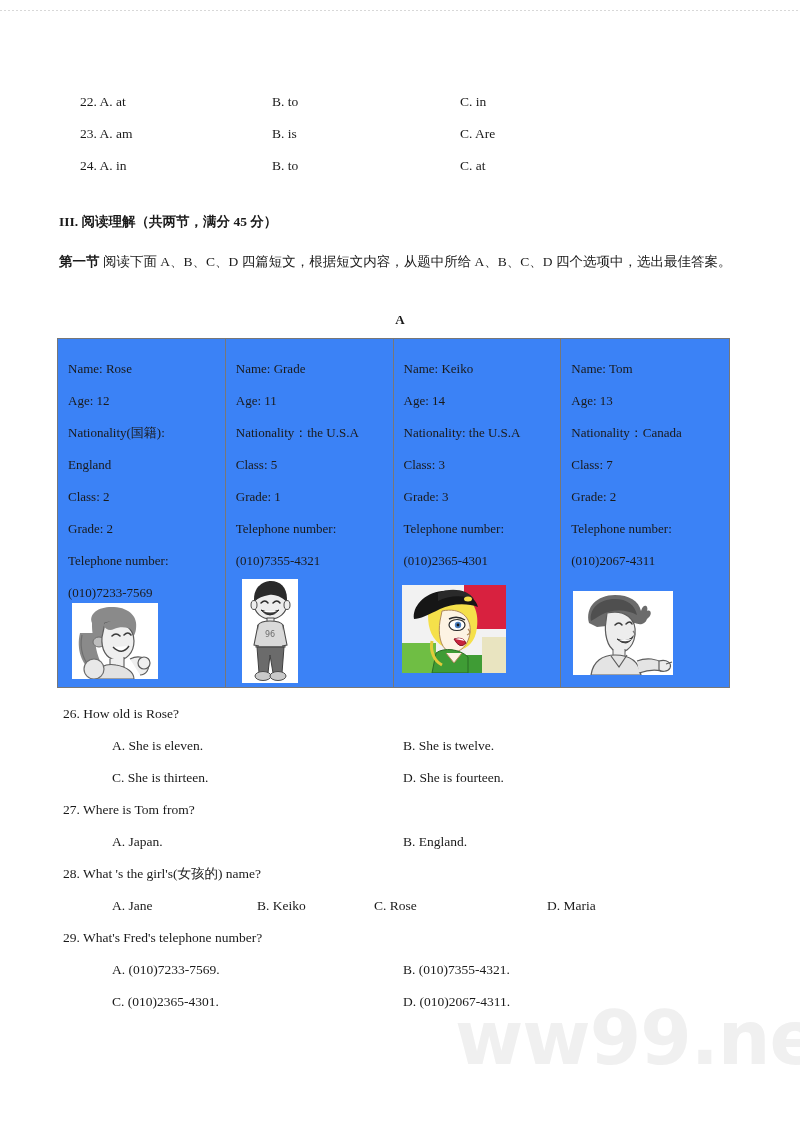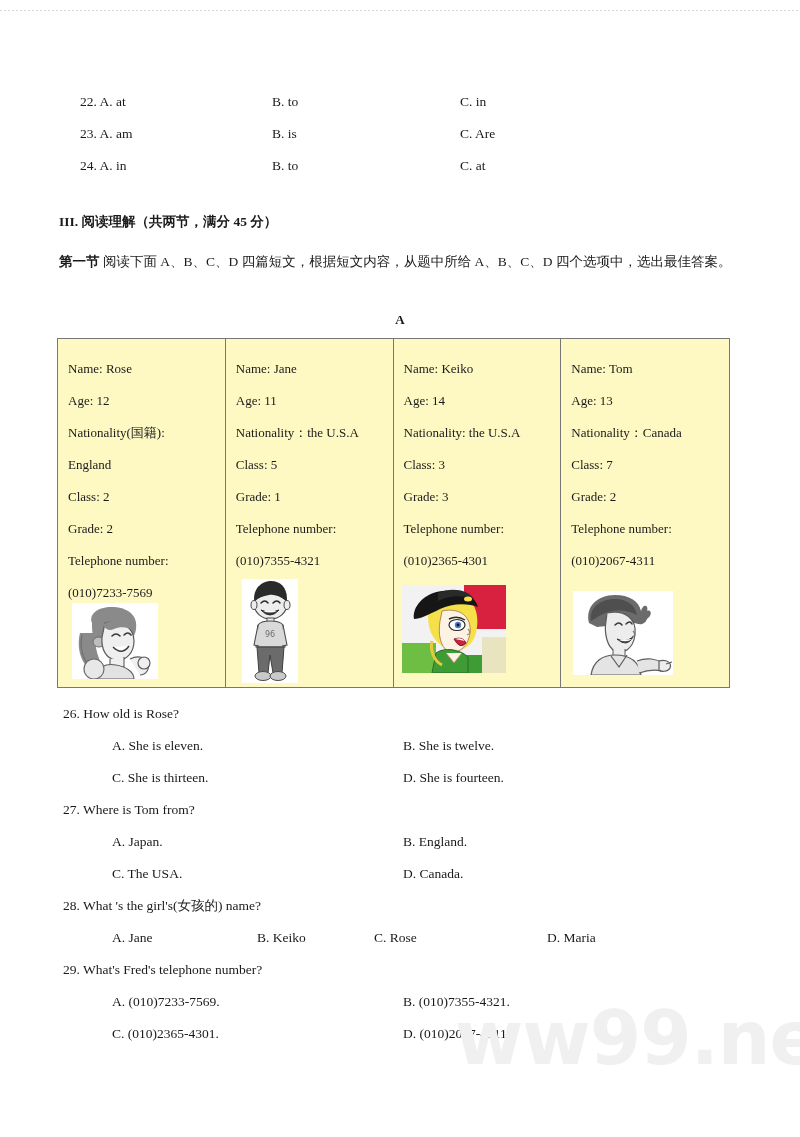--- a/index.html
+++ b/index.html
@@ -75,21 +75,21 @@
   .card-table {
     position: absolute;
     left: 57px;
     top: 338px;
     width: 673px;
     height: 350px;
     border: 1px solid #777777;
     border-collapse: collapse;
     display: flex;
     box-sizing: border-box;
-    background: #fef9c3;
+    background: #3b82f6;
   }
   .card-cell {
     position: relative;
     box-sizing: border-box;
     border-right: 1px solid #777777;
     padding: 14px 0 0 10px;
     width: 25%;
     overflow: hidden;
   }
   .card-cell:last-child { border-right: none; }
@@ -218,21 +218,21 @@
 
           <path d="M58 56 C66 52 74 54 76 60 C78 66 74 72 68 72" fill="#efefef" stroke="#5c5c5c" stroke-width="1.2"></path>
           <circle cx="72" cy="60" r="6" fill="#efefef" stroke="#5c5c5c" stroke-width="1.2"></circle>
 
           <circle cx="22" cy="66" r="10" fill="#e8e8e8" stroke="#6e6e6e" stroke-width="1.2"></circle>
         </svg>
       </div>
     </div>
 
     <div class="card-cell">
-      <div class="line">Name: Jane</div>
+      <div class="line">Name: Grade</div>
       <div class="line">Age: 11</div>
       <div class="line">Nationality：the U.S.A</div>
       <div class="line">Class: 5</div>
       <div class="line">Grade: 1</div>
       <div class="line">Telephone number:</div>
       <div class="line">(010)7355-4321</div>
       <div class="card-art" style="left:16px;bottom:4px;">
         <svg class="art-svg" width="56" height="104" viewBox="0 0 56 104">
           <rect width="56" height="104" fill="#ffffff"></rect>
 
@@ -361,24 +361,20 @@
     <div class="q-opts two-col">
       <span class="opt o2">C. She is thirteen.</span>
       <span class="opt o3">D. She is fourteen.</span>
     </div>
 
     <div class="q-stem">27. Where is Tom from?</div>
     <div class="q-opts two-col">
       <span class="opt o0">A. Japan.</span>
       <span class="opt o1">B. England.</span>
     </div>
-    <div class="q-opts two-col">
-      <span class="opt o2">C. The USA.</span>
-      <span class="opt o3">D. Canada.</span>
-    </div>
 
     <div class="q-stem">28. What 's the girl's(女孩的) name?</div>
     <div class="q-opts four-col">
       <span class="opt o0">A. Jane</span>
       <span class="opt o1">B. Keiko</span>
       <span class="opt o2">C. Rose</span>
       <span class="opt o3">D. Maria</span>
     </div>
 
     <div class="q-stem">29. What's Fred's telephone number?</div>

